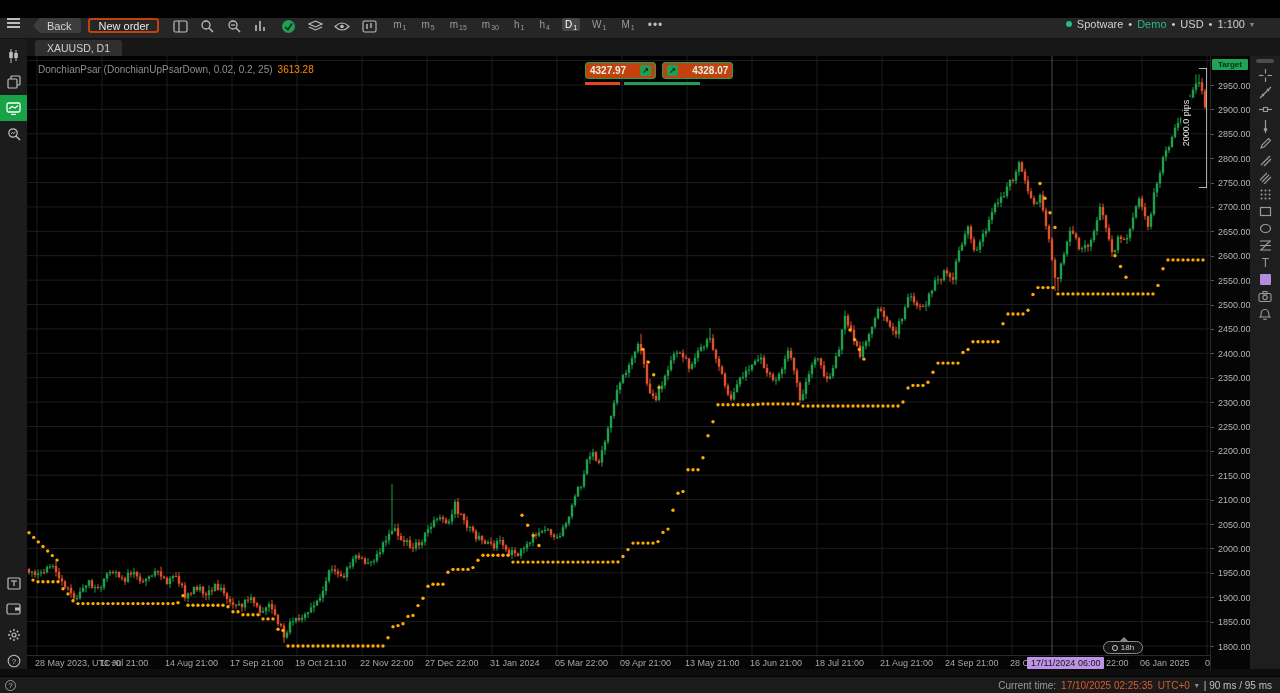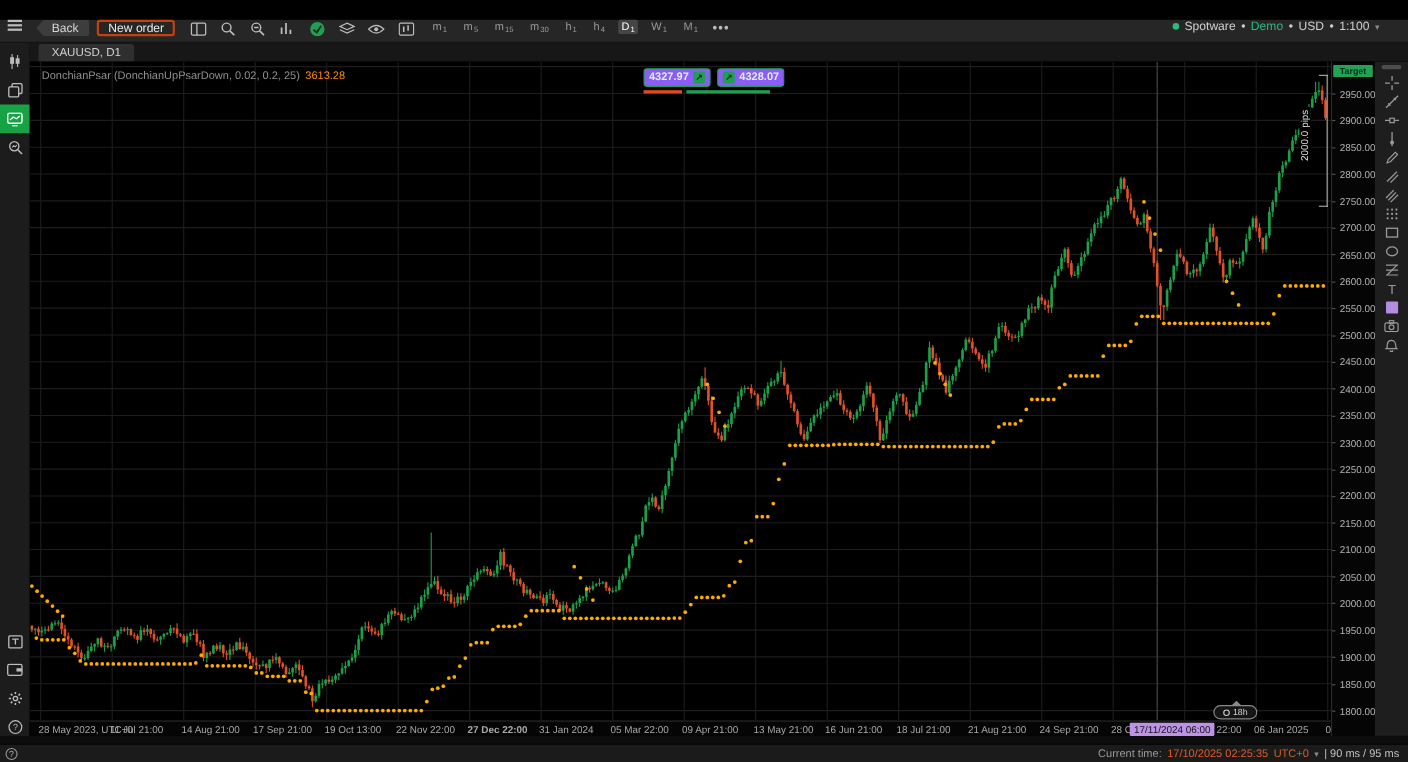--- a/index.html
+++ b/index.html
@@ -52,22 +52,22 @@
   .sb-icon.active { background:#17a345; }
   .sb-spacer { flex:1; }
   
   .main { position:absolute; left:27px; top:56px; width:1253px; height:613px; background:#000; }
   #plot { position:absolute; left:0; top:0; width:1183px; height:599px; overflow:hidden; }
   #plot svg { position:absolute; left:0; top:0; }
   .indicator-line { position:absolute; left:11px; top:8px; font-size:10px; color:#8f8f8f; z-index:5; }
   .indicator-line b { color:#ff8a00; font-weight:normal; margin-left:5px; }
   .trade-buttons { position:absolute; left:558px; top:6px; z-index:6; }
   .tb-row { display:flex; gap:6px; }
-  .qbtn { height:17px; background:#8b5cf6; border:1px solid #1f9e54; border-radius:3px;
-    display:flex; align-items:center; gap:4px; padding:0 4px; font-size:10px; font-weight:bold; color:#ddf3e4; }
+  .qbtn { height:17px; background:#c2410c; border:1px solid #1f9e54; border-radius:3px;
+    display:flex; align-items:center; gap:14px; padding:0 4px; font-size:10px; font-weight:bold; color:#ddf3e4; }
   .qarrow { width:11px; height:11px; background:#1f9e54; border-radius:2px; color:#0a2a17;
     font-size:8px; display:flex; align-items:center; justify-content:center; }
   .spread-bars { position:relative; height:3px; margin-top:3px; }
   .spread-sell { position:absolute; left:0; top:0; width:35px; height:3px; background:#e0481e; }
   .spread-buy { position:absolute; left:39px; top:0; width:76px; height:3px; background:#1f9e54; }
   .measure { position:absolute; left:1166px; top:12px; width:14px; height:120px; z-index:4; }
   .measure .vline { position:absolute; right:0; top:0; width:1px; height:120px; background:#c9c9c9; opacity:.85; }
   .measure .cap { position:absolute; right:0; width:8px; height:1px; background:#c9c9c9; opacity:.85; }
   .measure-text { position:absolute; left:1134px; top:62px; transform:rotate(-90deg); transform-origin:center;
     font-size:9px; color:#e3e3e3; background:#000; padding:0 2px; white-space:nowrap; z-index:4; }
@@ -1431,23 +1431,23 @@
       </div>
     </div>
 
     <div id="time-axis">
       <div class="t-highlight">17/11/2024 06:00</div>
       <div class="t-scroll">▸</div>
     <div class="t-label" style="left: 8px;">28 May 2023, UTC+0</div>
         <div class="t-label" style="left: 73px;">11 Jul 21:00</div>
         <div class="t-label" style="left: 138px;">14 Aug 21:00</div>
         <div class="t-label" style="left: 203px;">17 Sep 21:00</div>
-        <div class="t-label" style="left: 268px;">19 Oct 13:00</div>
+        <div class="t-label" style="left: 268px;">19 Oct 21:10</div>
         <div class="t-label" style="left: 333px;">22 Nov 22:00</div>
-        <div class="t-label" style="left: 398px; font-weight: bold;">27 Dec 22:00</div>
+        <div class="t-label" style="left: 398px;">27 Dec 22:00</div>
         <div class="t-label" style="left: 463px;">31 Jan 2024</div>
         <div class="t-label" style="left: 528px;">05 Mar 22:00</div>
         <div class="t-label" style="left: 593px;">09 Apr 21:00</div>
         <div class="t-label" style="left: 658px;">13 May 21:00</div>
         <div class="t-label" style="left: 723px;">16 Jun 21:00</div>
         <div class="t-label" style="left: 788px;">18 Jul 21:00</div>
         <div class="t-label" style="left: 853px;">21 Aug 21:00</div>
         <div class="t-label" style="left: 918px;">24 Sep 21:00</div>
         <div class="t-label" style="left: 983px;">28 Oct 21:00</div>
         <div class="t-label" style="left: 1048px;">01 Dec 22:00</div>

